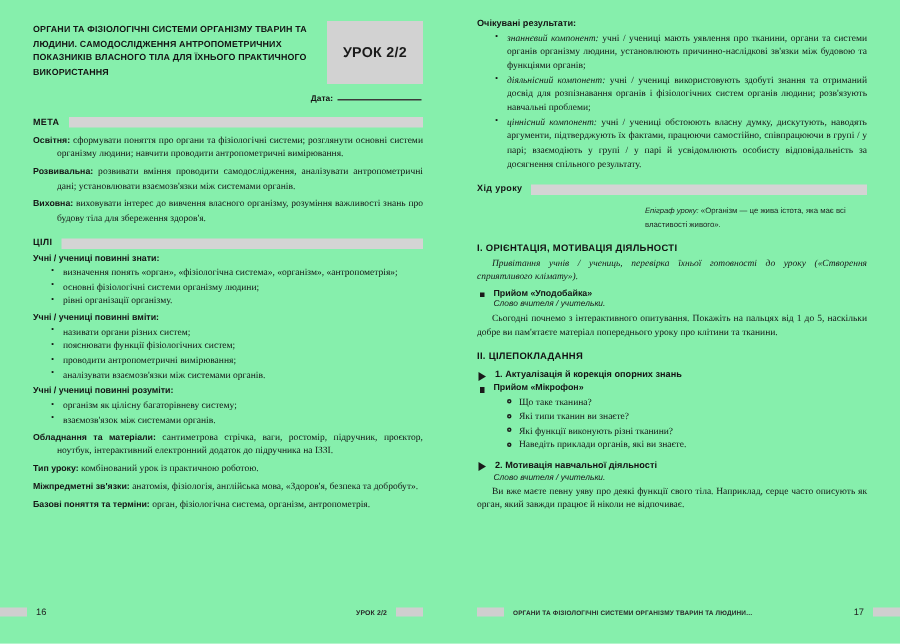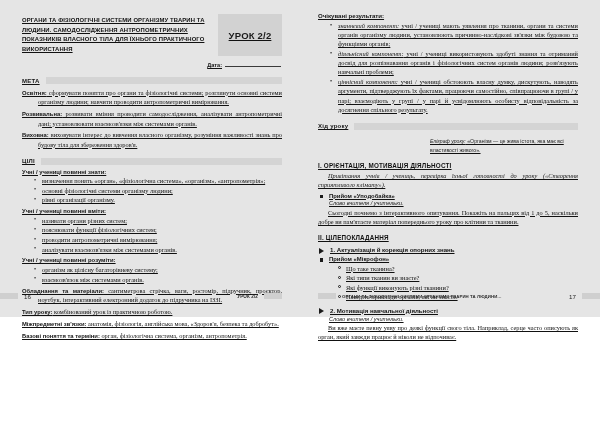--- a/index.html
+++ b/index.html
@@ -18,25 +18,24 @@
   .spread {
     position: relative;
     width: 600px;
     height: 429px;
     display: flex;
     box-sizing: border-box;
   }
   .page {
     position: relative;
     width: 300px;
-    height: 317px;
+    height: 429px;
     box-sizing: border-box;
     padding: 0;
-    background: #e5e5e5;
-    text-decoration: underline;
+    background: #86efac;
   }
   .page-left  { padding: 12px 18px 0 22px; }
   .page-right { padding: 12px 22px 0 18px; }
 
   
   .title-row {
     display: flex;
     align-items: stretch;
     gap: 0;
     margin-top: 2px;

